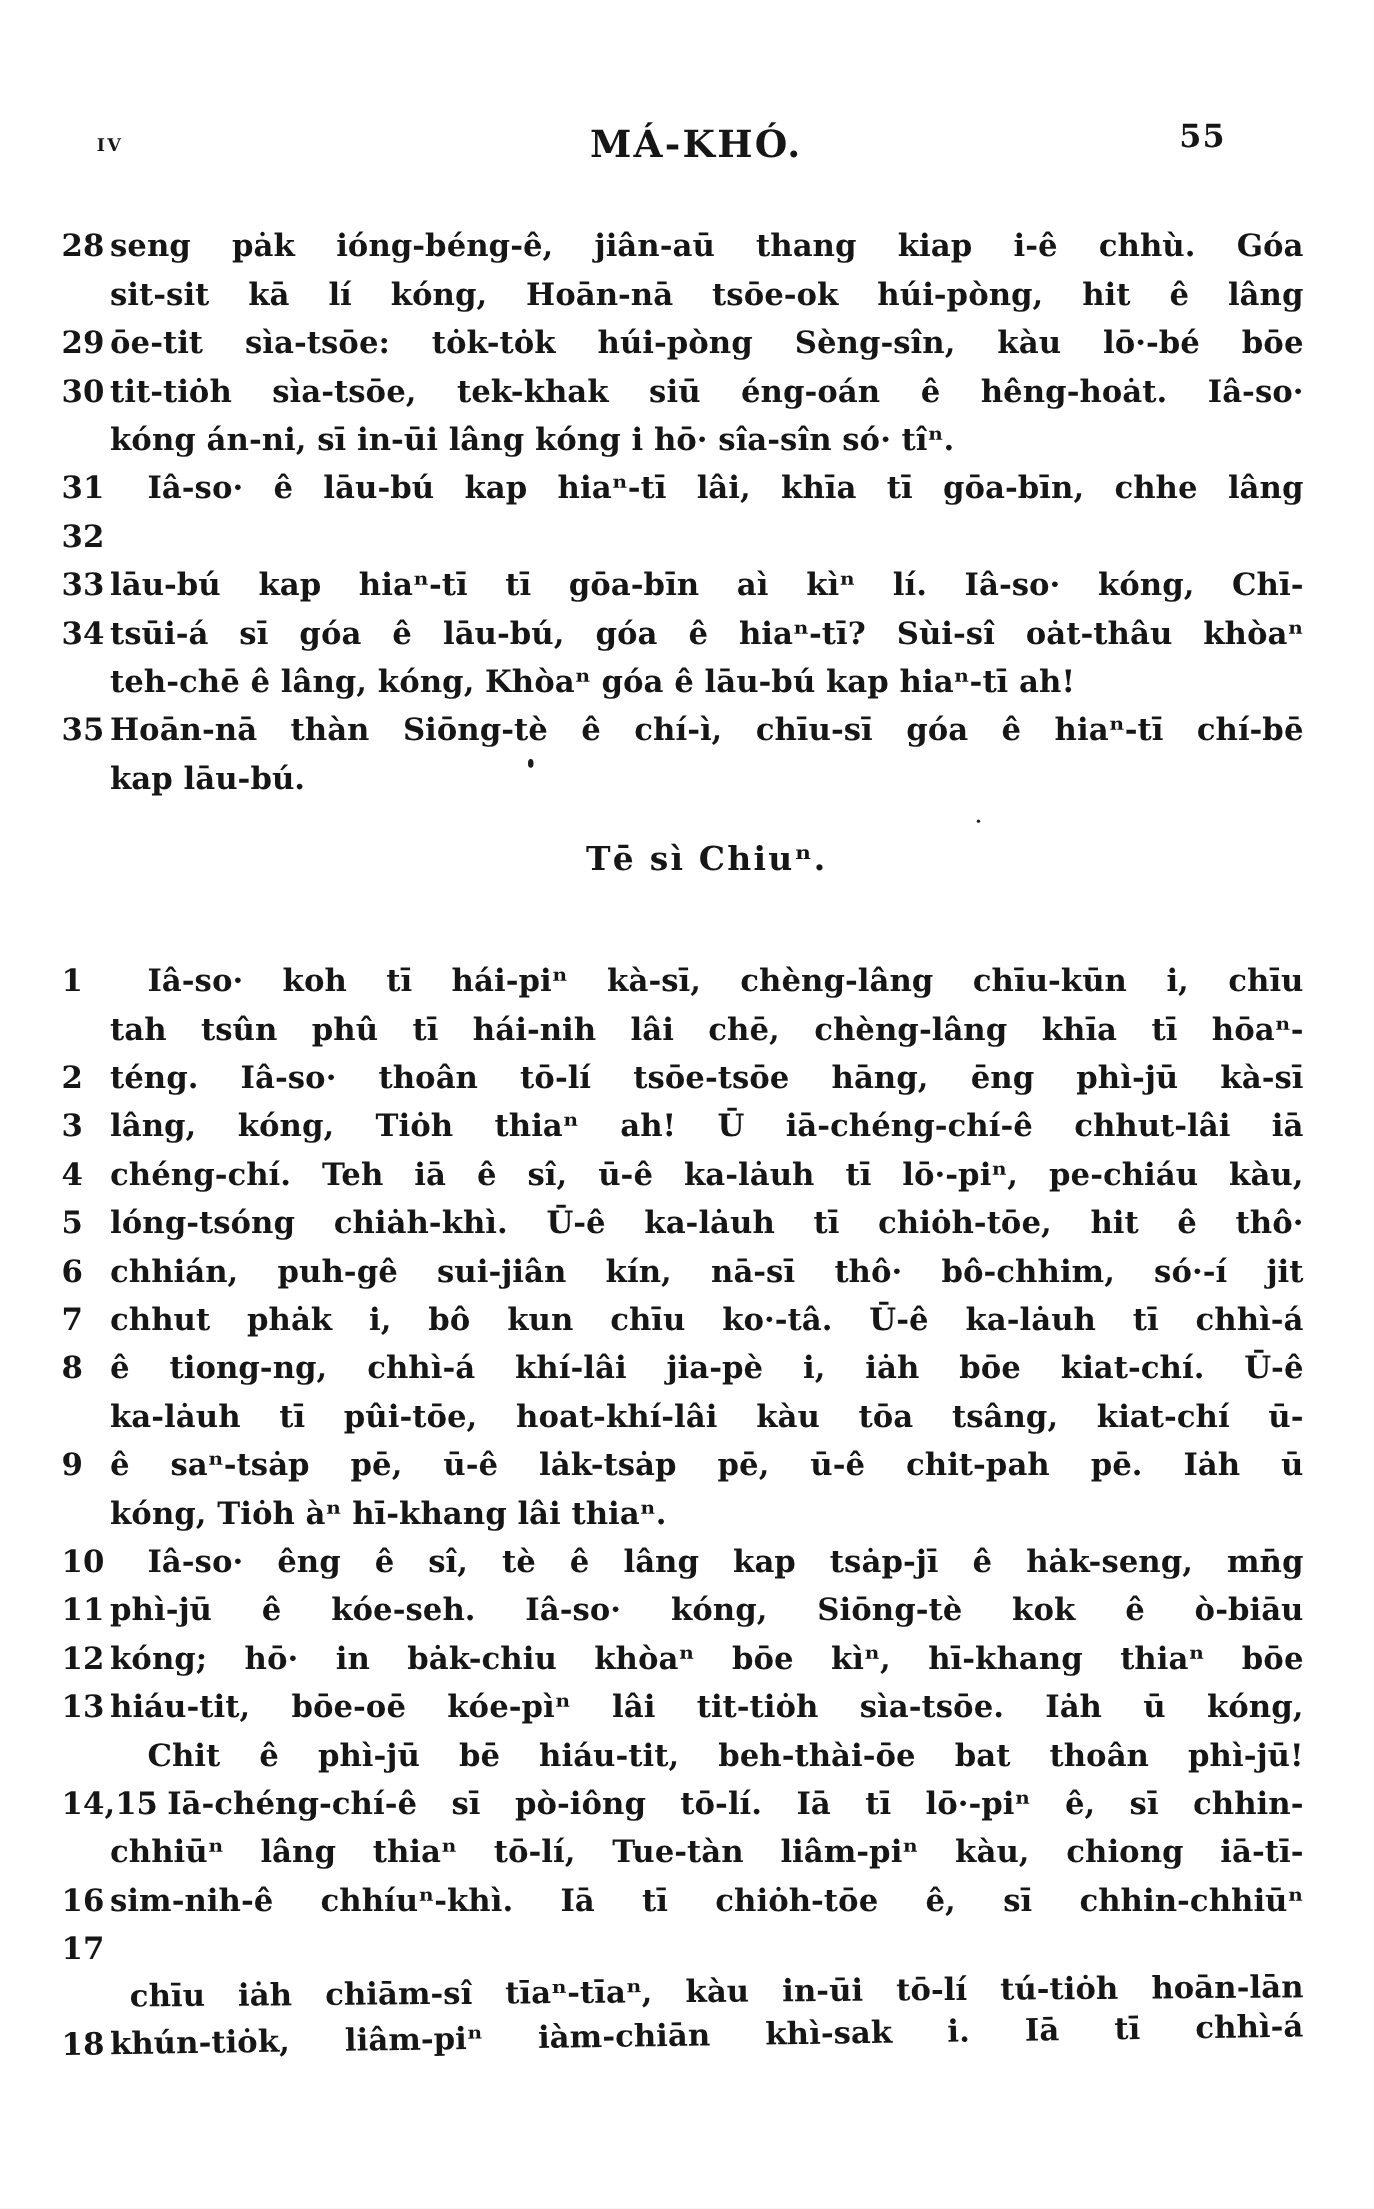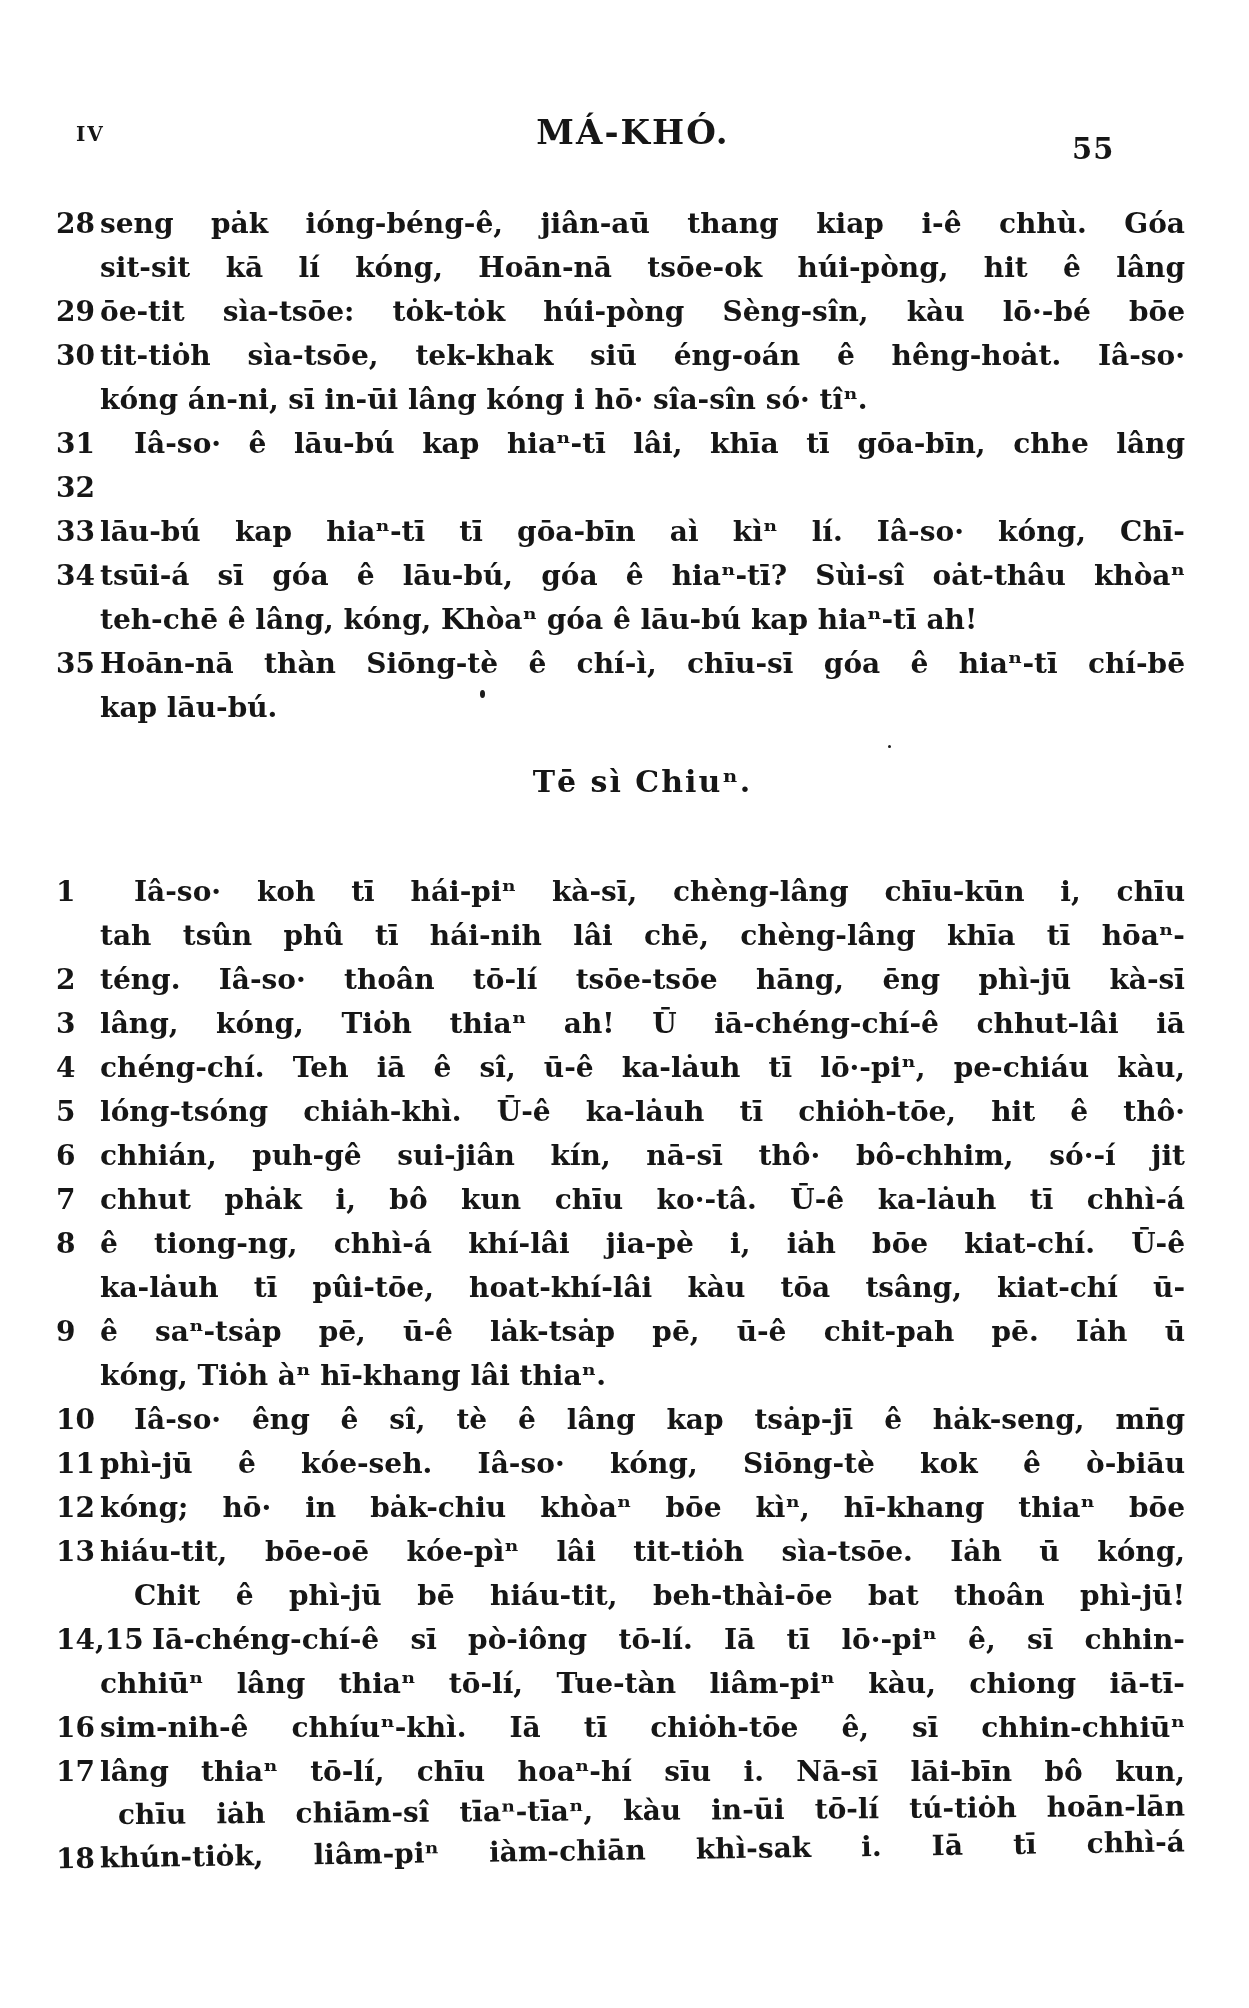--- a/index.html
+++ b/index.html
@@ -10,30 +10,30 @@
     background:#ffffff;
     overflow:hidden;
     font-family:"DejaVu Serif", serif;
     font-weight:700;
     color:#161616;
     -webkit-font-smoothing:antialiased;
   }
   
   .header { position:relative; height:144px; }
   .folio {
-    position:absolute; left:76px; top:122px;
-    font-size:20px; letter-spacing:2px;
+    position:absolute; left:88px; top:122px;
+    font-size:16px; letter-spacing:2px;
   }
   .title {
     position:absolute; left:633px; top:112px;
     transform:translateX(-50%);
     font-size:34px; letter-spacing:2px;
   }
   .pagenum {
-    position:absolute; left:1072px; top:132px;
+    position:absolute; left:1072px; top:107px;
     font-size:29px; letter-spacing:1px;
   }
   
   .verses { position:relative; }
   .verses-ch3 { margin-top:58px; }
   .line { position:relative; height:44px; line-height:44px; font-size:28px; }
   .vnum { position:absolute; left:56px; top:0; white-space:nowrap; }
   .vtxt { display:block; margin-left:100px; margin-right:64px; white-space:nowrap; }
   .just .vtxt { text-align:justify; text-align-last:justify; white-space:normal; }
   .ind1 .vtxt { text-indent:34px; }
@@ -208,21 +208,20 @@
       <div class="line just">
         <span class="vnum"></span>
         <span class="vtxt">chhiūⁿ lâng thiaⁿ tō-lí, Tue-tàn liâm-piⁿ kàu, chiong iā-tī-</span>
       </div>
       <div class="line just">
         <span class="vnum">16</span>
         <span class="vtxt">sim-nih-ê chhíuⁿ-khì. Iā tī chiȯh-tōe ê, sī chhin-chhiūⁿ</span>
       </div>
       <div class="line just">
         <span class="vnum">17</span>
-        <span class="vtxt">lâng thiaⁿ tō-lí, chīu hoaⁿ-hí sīu i. Nā-sī lāi-bīn bô kun,</span>
       </div>
       <div class="line just ind2 tilt1">
         <span class="vnum"></span>
         <span class="vtxt">chīu iȧh chiām-sî tīaⁿ-tīaⁿ, kàu in-ūi tō-lí tú-tiȯh hoān-lān</span>
       </div>
       <div class="line just tilt2">
         <span class="vnum">18</span>
         <span class="vtxt">khún-tiȯk, liâm-piⁿ iàm-chiān khì-sak i. Iā tī chhì-á</span>
       </div>
     </div>

